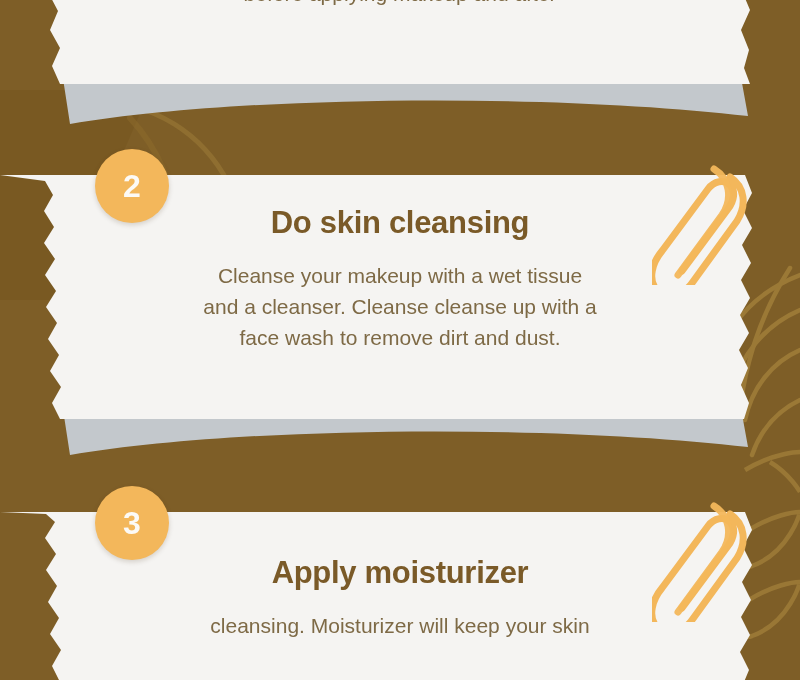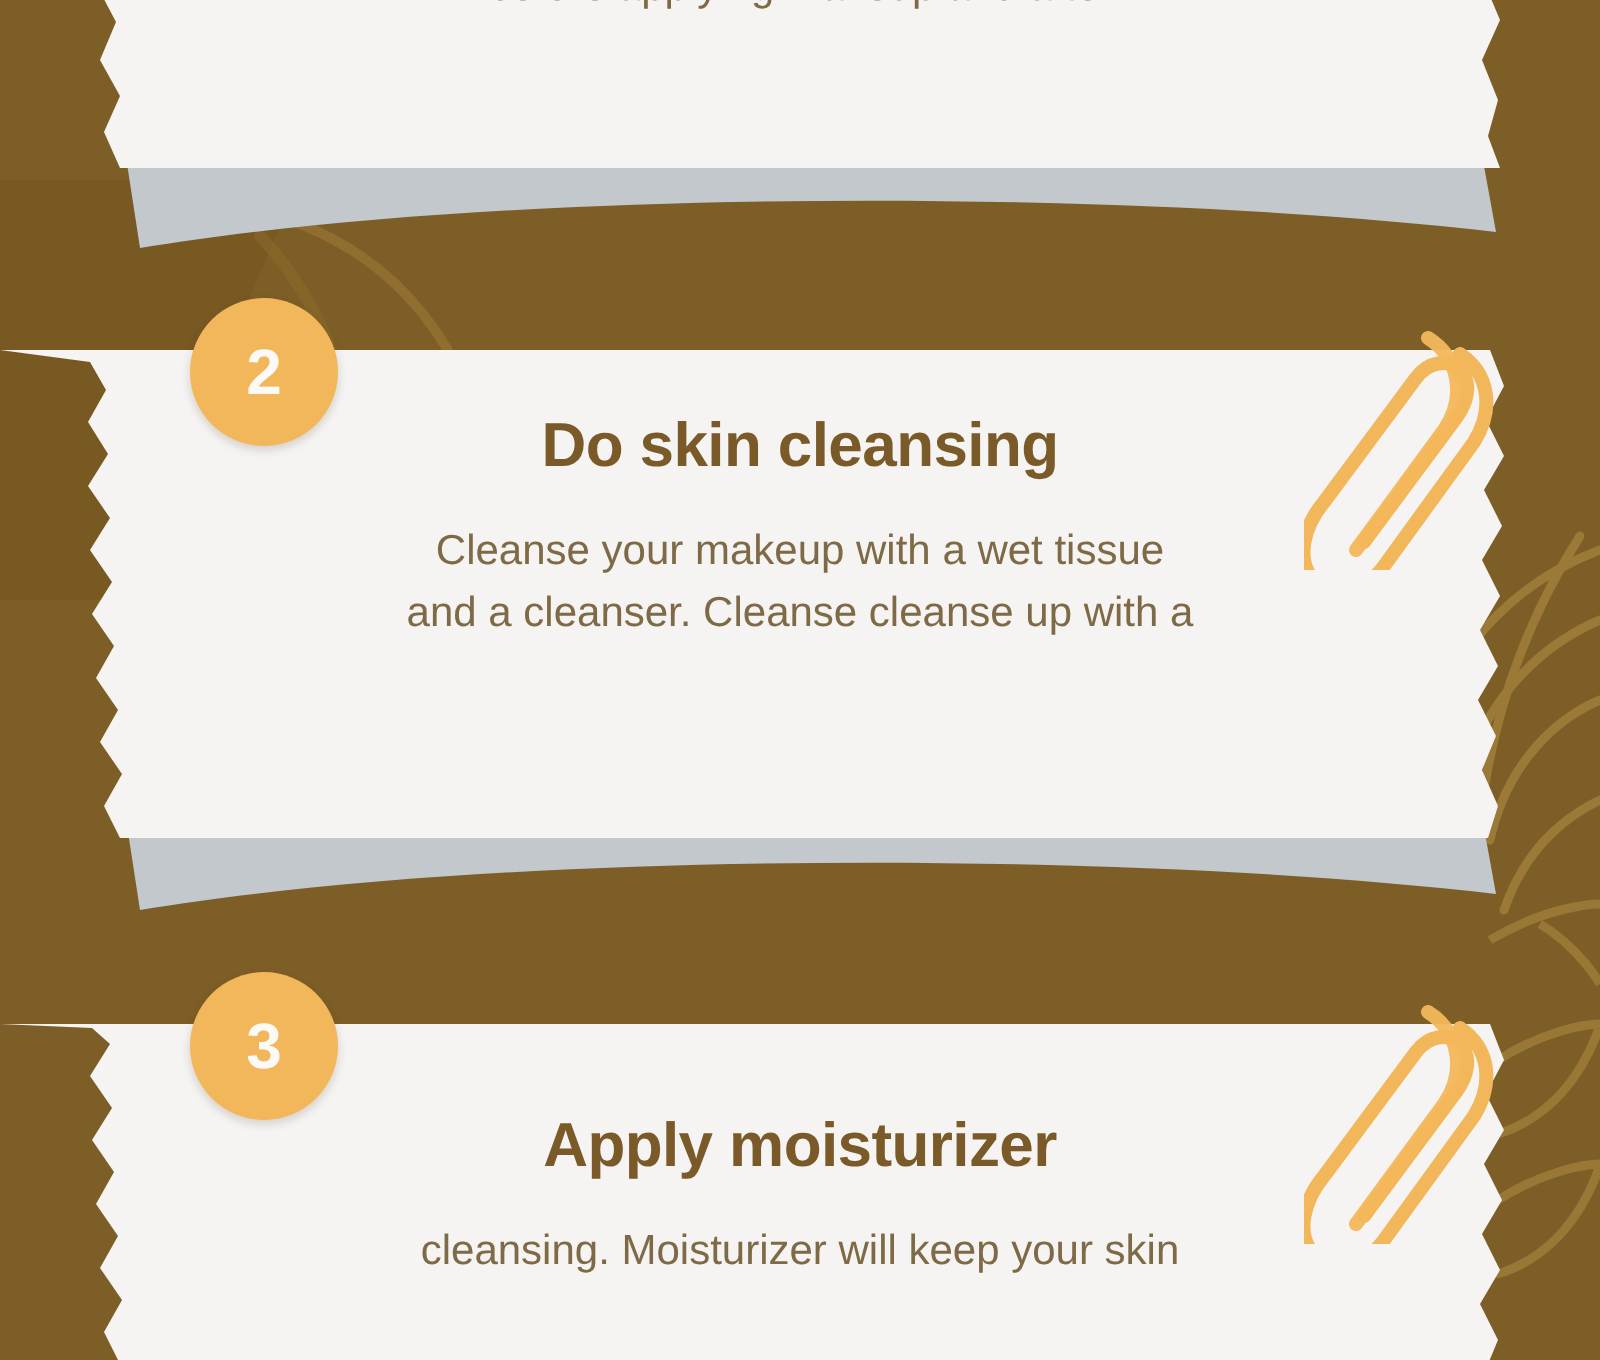--- a/index.html
+++ b/index.html
@@ -194,20 +194,21 @@
           L 46,132 L 56,116 L 45,100 L 55,84 L 44,68 L 54,52
           L 44,36 L 53,20 L 45,6 Z"></path>
       </svg>
     </div>
 
     <div class="card-content" style="top:31px;">
       <div class="card-title">Do skin cleansing</div>
       <div class="card-body" style="margin-top:20px; width:560px;">
         <div>Cleanse your makeup with a wet tissue</div>
         <div>and a cleanser. Cleanse cleanse up with a</div>
+        <div>face wash to remove dirt and dust.</div>
       </div>
     </div>
 
     <div class="step-badge" style="left:95px; top:-26px;">
       <span>2</span>
     </div>
 
     <svg class="paperclip" style="left:652px; top:-20px;" viewBox="0 0 110 130" xmlns="http://www.w3.org/2000/svg">
       <g stroke="#F3B75B" stroke-width="7" fill="none" stroke-linecap="round" stroke-linejoin="round">
         <path d="M 78,22

